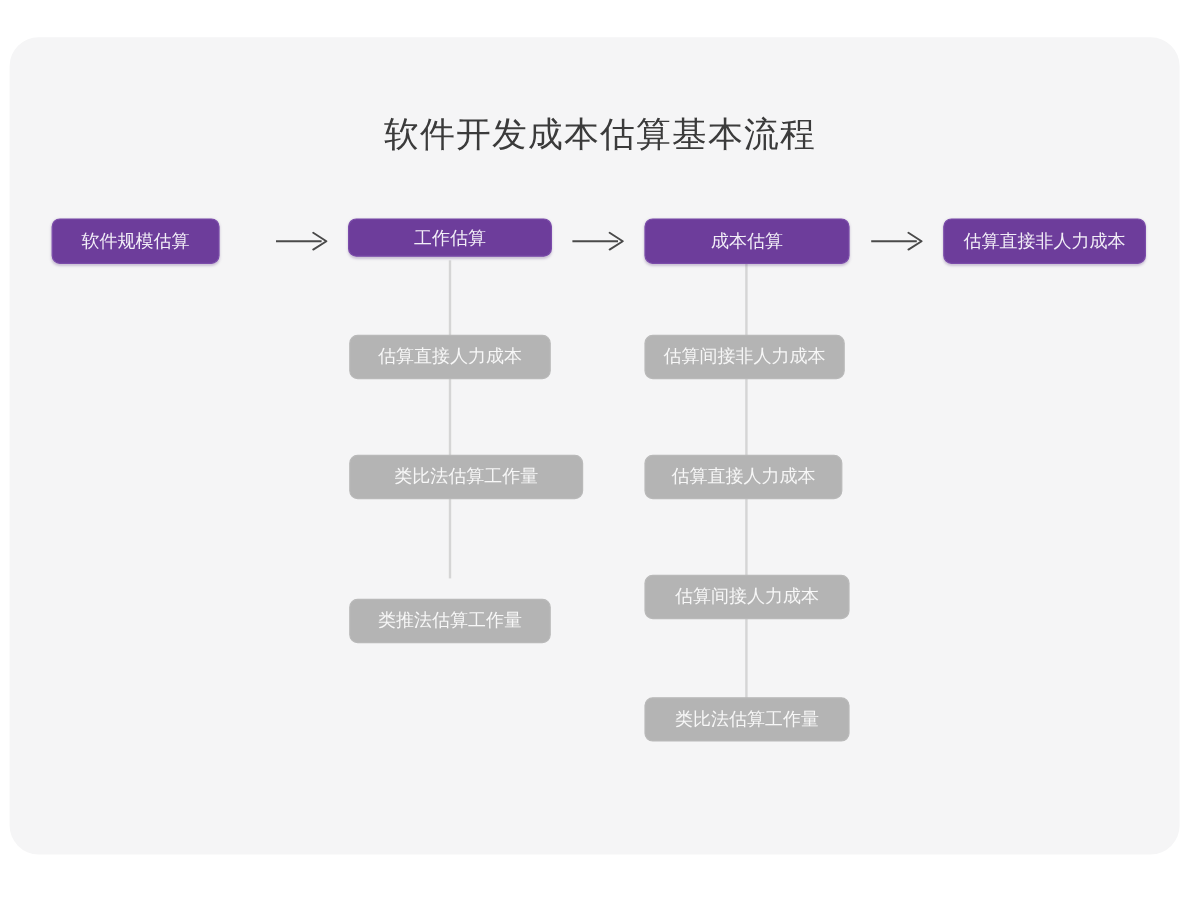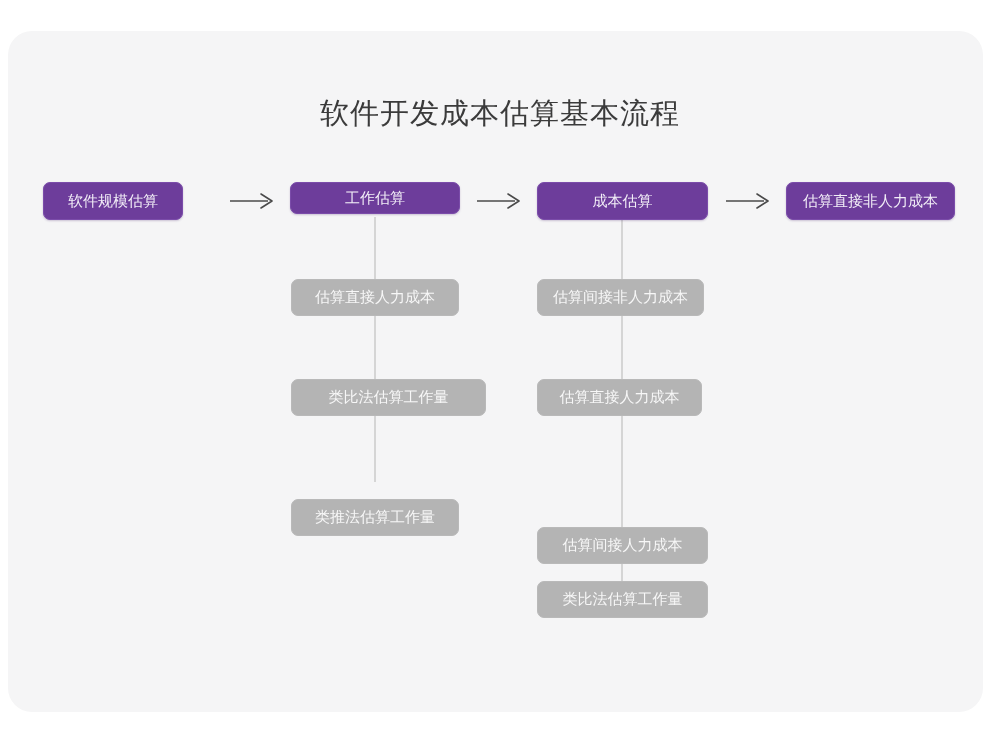--- a/index.html
+++ b/index.html
@@ -152,21 +152,21 @@
   </div>
 
   <div class="node secondary" style="left:537px; top:279px; width:167px; height:37px;">
     <span>估算间接非人力成本</span>
   </div>
 
   <div class="node secondary" style="left:537px; top:379px; width:165px; height:37px;">
     <span>估算直接人力成本</span>
   </div>
 
-  <div class="node secondary" style="left:537px; top:479px; width:171px; height:37px;margin-top:48px;">
+  <div class="node secondary" style="left:537px; top:479px; width:171px; height:37px;">
     <span>估算间接人力成本</span>
   </div>
 
   <div class="node secondary" style="left:537px; top:581px; width:171px; height:37px;">
     <span>类比法估算工作量</span>
   </div>
 
 </div>
 
 </body></html>

